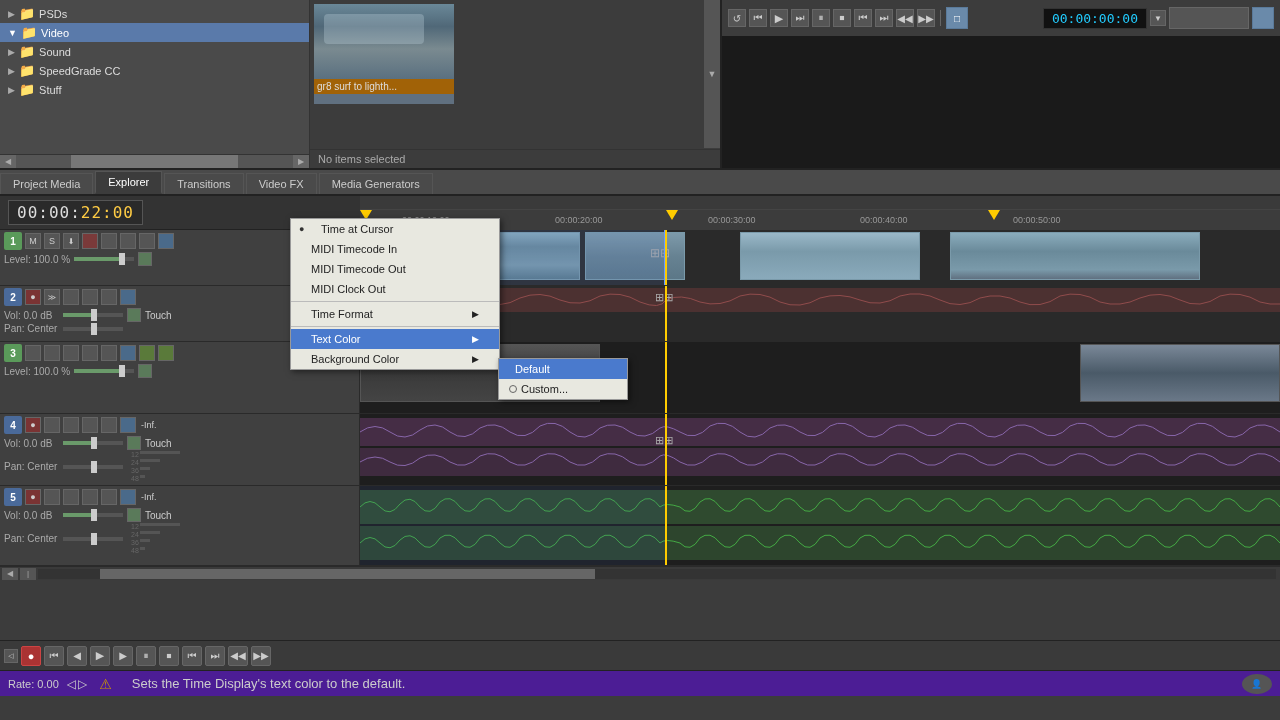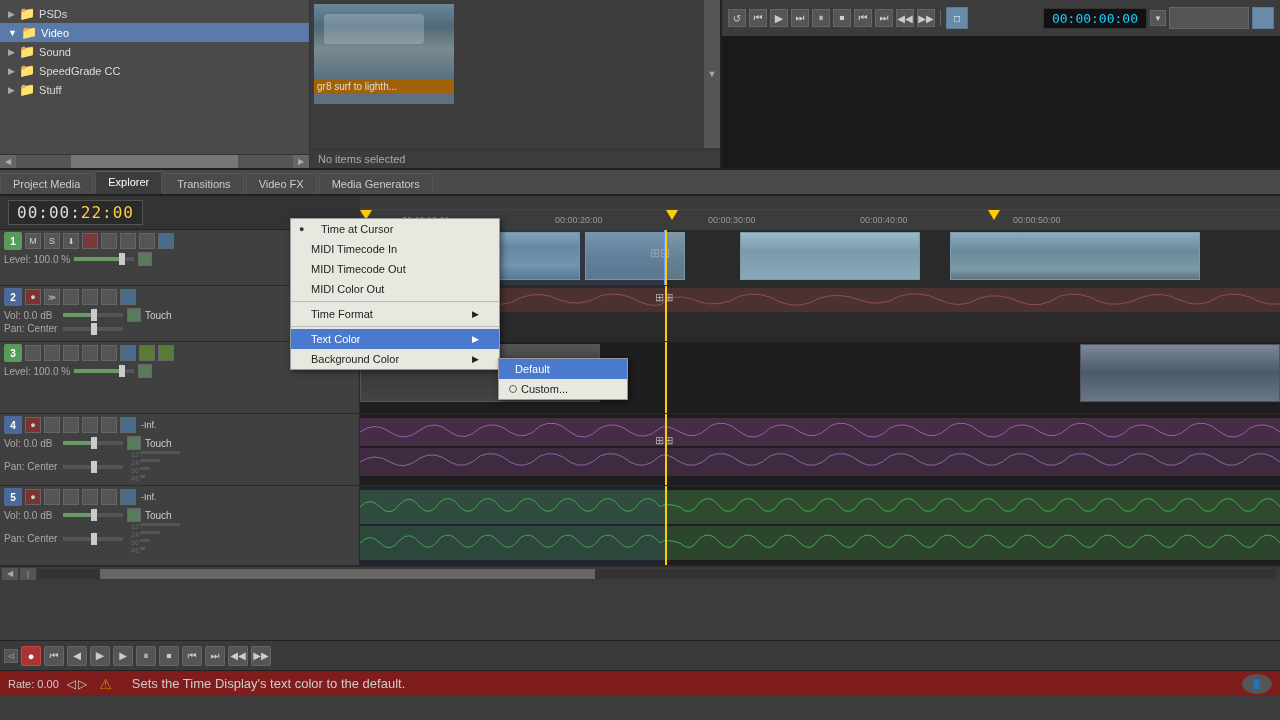--- a/index.html
+++ b/index.html
@@ -467,21 +467,21 @@
       <span style="position:absolute; left:8px; font-size:9px; color:#333;">●</span>
       <span>Time at Cursor</span>
     </div>
     <div style="padding:4px 20px; cursor:pointer; color:#222; font-size:11px;">
       <span>MIDI Timecode In</span>
     </div>
     <div style="padding:4px 20px; cursor:pointer; color:#222; font-size:11px;">
       <span>MIDI Timecode Out</span>
     </div>
     <div style="padding:4px 20px; cursor:pointer; color:#222; font-size:11px;">
-      <span>MIDI Color Out</span>
+      <span>MIDI Clock Out</span>
     </div>
     <div style="height:1px; background:#bbb; margin:2px 0;"></div>
     <div style="padding:4px 20px; cursor:pointer; color:#222; font-size:11px; display:flex; justify-content:space-between; align-items:center;">
       <span>Time Format</span>
       <span style="font-size:9px;">▶</span>
     </div>
     <div style="height:1px; background:#bbb; margin:2px 0;"></div>
 
     <div style="padding:4px 20px; cursor:pointer; background:#4a7acd; color:#fff; font-size:11px; display:flex; justify-content:space-between; align-items:center;">
       <span>Text Color</span>
@@ -528,21 +528,21 @@
   <button style="width:20px; height:20px; background:#555; border:1px solid #666; color:#ccc; cursor:pointer; font-size:10px; border-radius:2px;">⏹</button>
 
   <button style="width:20px; height:20px; background:#555; border:1px solid #666; color:#ccc; cursor:pointer; font-size:10px; border-radius:2px;">⏮</button>
 
   <button style="width:20px; height:20px; background:#555; border:1px solid #666; color:#ccc; cursor:pointer; font-size:10px; border-radius:2px;">⏭</button>
 
   <button style="width:20px; height:20px; background:#555; border:1px solid #666; color:#ccc; cursor:pointer; font-size:10px; border-radius:2px;">◀◀</button>
   <button style="width:20px; height:20px; background:#555; border:1px solid #666; color:#ccc; cursor:pointer; font-size:10px; border-radius:2px;">▶▶</button>
 </div>
 
-<div style="height:26px; background:#7f1d1d; border-top:1px solid #222; display:flex; align-items:center; padding:0 8px; justify-content:space-between;">
+<div style="height:26px; background:#4c1d95; border-top:1px solid #222; display:flex; align-items:center; padding:0 8px; justify-content:space-between;">
   <div style="display:flex; align-items:center; gap:8px;">
     <span style="font-size:11px; color:#ccc;">Rate: 0.00</span>
     <div style="display:flex; gap:2px;">
       <span style="font-size:12px; color:#ccc;">◁</span>
       <span style="font-size:12px; color:#ccc;">▷</span>
     </div>
     <span style="color:#cc9900; font-size:14px; margin-left:4px;">⚠</span>
   </div>
   <div style="flex:1; text-align:left; padding-left:20px;">
     <span style="font-size:13px; color:#ccc;">Sets the Time Display's text color to the default.</span>

